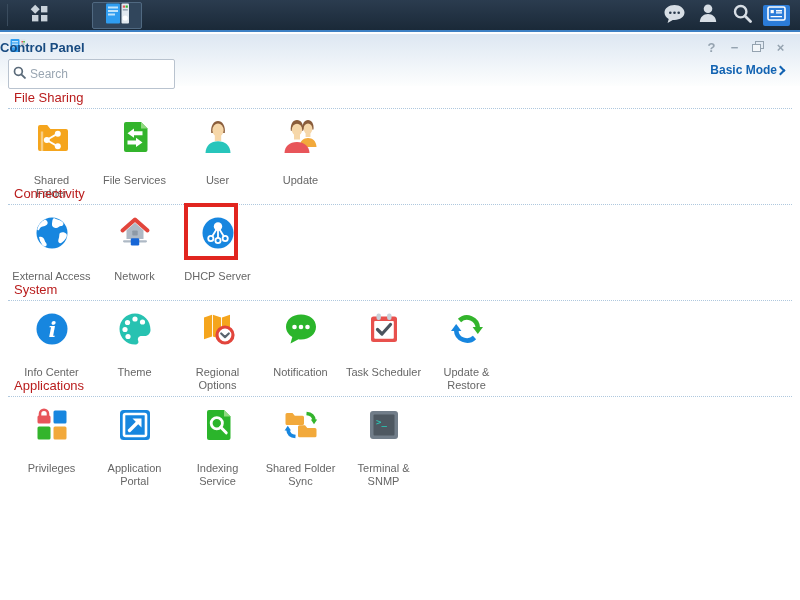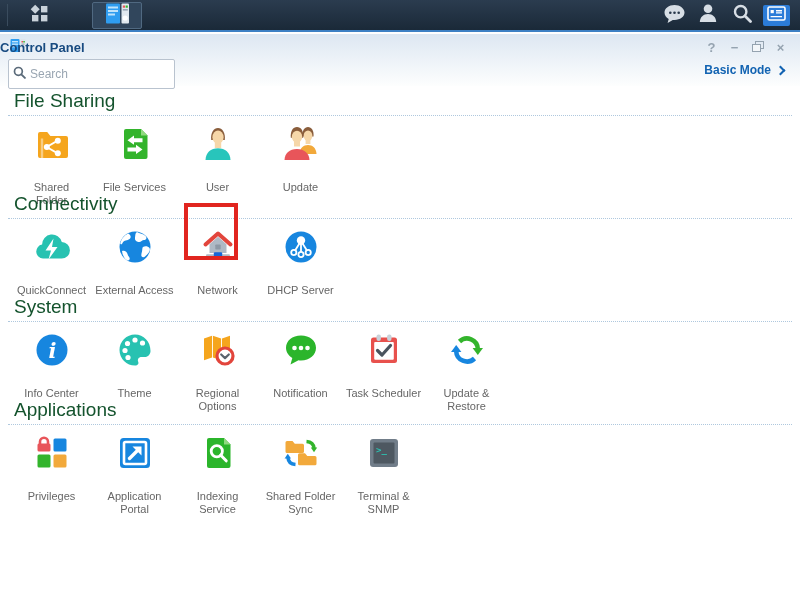--- a/index.html
+++ b/index.html
@@ -29,29 +29,29 @@
   .win-controls { position:absolute; right:12px; top:6px; display:flex; gap:8px; align-items:center; }
   .win-ctl { width:15px; height:15px; text-align:center; line-height:15px; font-size:13px;
     color:#95A3B0; font-weight:bold; cursor:pointer; }
   .search-box { position:absolute; left:8px; top:25px; width:167px; height:30px;
     background:#fff; border:1px solid #B9C3CF; border-radius:2px;
     display:flex; align-items:center; padding:0 4px; }
   .search-box input { border:none; outline:none; flex:1; font-size:12px; color:#333;
     font-family:"Liberation Sans", sans-serif; background:transparent; margin-left:4px; }
   .search-box input::placeholder { color:#9AA6B2; }
   .basic-mode { position:absolute; right:16px; top:29px; display:flex; align-items:center;
-    gap:6px; cursor:pointer; }
+    cursor:pointer; }
   .basic-mode span.txt { font-size:12px; font-weight:bold; color:#1263B2; }
   .chev { width:7px; height:7px; border-top:2px solid #1263B2; border-right:2px solid #1263B2;
     transform:rotate(45deg); margin-top:1px; }
 
   
   .content { position:absolute; top:52px; left:0; right:0; bottom:0; }
   .sec-h { margin:4px 8px 0 8px; padding:0 0 3px 6px; border-bottom:1px dotted #AFC8DE;
-    color:#14532d; font-size:19px; }
+    color:#b91c1c; font-size:13px; }
   .row { display:flex; margin:8px 0 0 10px; height:65px; }
   .cell { width:83px; display:flex; flex-direction:column; align-items:center; cursor:pointer;gap:12px; }
   .ic { width:40px; height:40px; margin-bottom:5px; }
   .ic svg { display:block; width:40px; height:40px; }
   .lbl { font-size:11px; line-height:13px; color:#666; text-align:center; max-width:82px; }
   .lbl.narrow { max-width:60px; }
 
   .net-box { position:absolute; left:184px; top:203px; width:54px; height:57px;
     border:4px solid #E1251F; z-index:5; pointer-events:none; }
 </style>
@@ -228,29 +228,20 @@
         </span>
         <span class="lbl">Update</span>
       </div>
     </div>
 
     <div class="sec-h">Connectivity</div>
     <div class="row">
       <div class="cell">
         <span class="ic">
           <svg viewBox="0 0 40 40">
-            <path d="M11 31.5a7 7 0 0 1-.9-13.9A10 10 0 0 1 29.8 15 7 7 0 0 1 29.5 31.5z" fill="#27C2B1"></path>
-            <path d="M21.5 11.5l-8 12h5.5l-2.5 9 9-12.5h-5.5z" fill="#FFF"></path>
-          </svg>
-        </span>
-        <span class="lbl">QuickConnect</span>
-      </div>
-      <div class="cell">
-        <span class="ic">
-          <svg viewBox="0 0 40 40">
             <circle cx="20" cy="20" r="15.5" fill="#1786DF"></circle>
             <path d="M13 6.5c3 1.5 3.5 4 1.5 5.5-2 1.6-5.5 1-7 4-1 2.1-2 1.5-2.3.3A15.5 15.5 0 0 1 13 6.5z" fill="#FFF"></path>
             <path d="M22 5c2.5 2 6 1.5 8.5 4 2 2 .5 4-1.5 4s-3 2.5-5.5 2-4-2-3.5-4.5S20 6 22 5z" fill="#FFF"></path>
             <path d="M7 24c2.5-1 5 .5 5.5 3s3 3.5 2 5.5c-.7 1.4-2.5 1.2-4-.2A15.5 15.5 0 0 1 7 24z" fill="#FFF"></path>
             <path d="M28 20c2-1.5 5-1 6.5 1 .8 1.2.3 3.5-1.5 5.5-1.5 1.6-3.5 4.5-5.5 3.5s-1-3.5-.5-5.5 0-3.5 1-4.5z" fill="#FFF"></path>
           </svg>
         </span>
         <span class="lbl">External Access</span>
       </div>
       <div class="cell">

